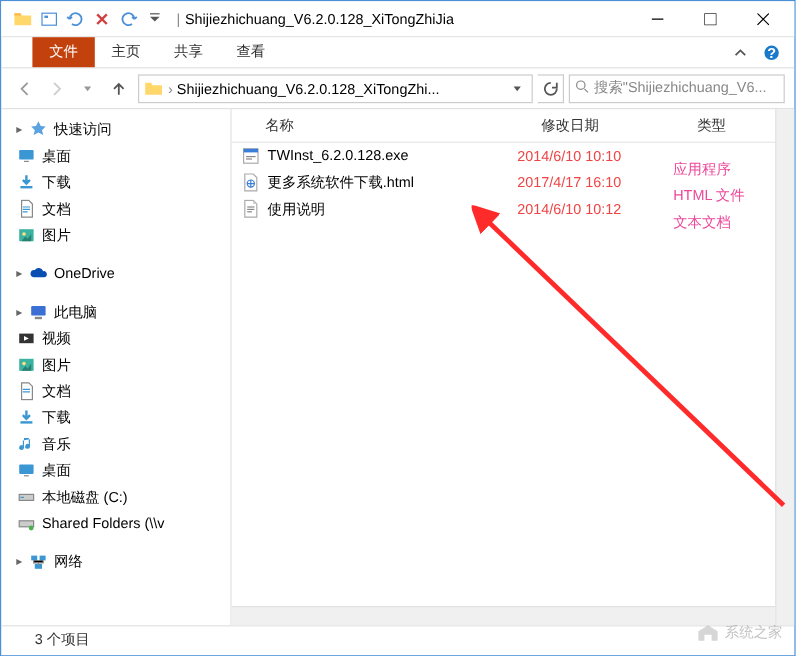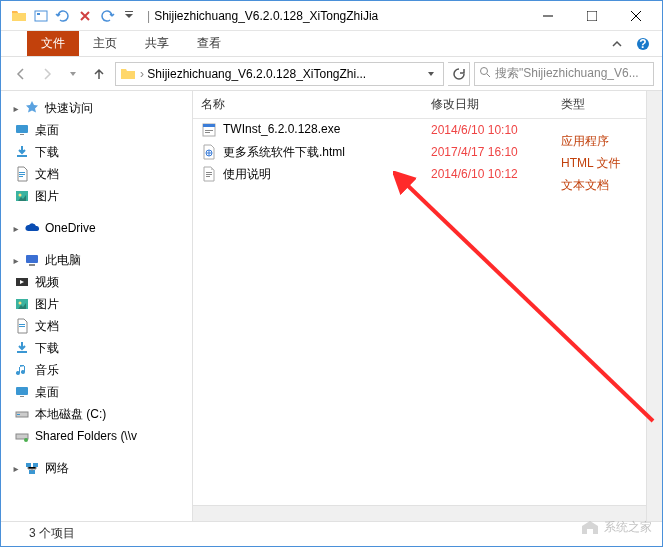--- a/index.html
+++ b/index.html
@@ -31,29 +31,29 @@
 .content { display: flex; height: 430px; }
 .sidebar { width: 192px; border-right: 1px solid #e1e1e1; overflow-y: auto; padding: 6px 0; }
 .tree-item { display: flex; align-items: center; height: 22px; padding-left: 8px; cursor: pointer; white-space: nowrap; }
 .tree-item .expand { width: 14px; color: #666; font-size: 10px; text-align: center; }
 .tree-item .ti-icon { width: 18px; height: 16px; margin-right: 4px; display: flex; align-items: center; justify-content: center; }
 .tree-item.indent { padding-left: 12px; }
 .tree-item .ti-icon svg { width: 16px; height: 16px; }
 .main { flex: 1; display: flex; flex-direction: column; position: relative; }
 .columns { height: 28px; display: flex; align-items: center; border-bottom: 1px solid #e5e5e5; color: #333; }
 .col { padding: 0 8px; border-right: 1px solid transparent; cursor: pointer; }
-.col.name { width: 230px; }
+.col.name { width: 230px; margin-left: 20px; }
 .col.date { width: 130px; }
 .col.type { flex: 1; }
 .filelist { flex: 1; overflow: auto; }
 .file-row { height: 22px; display: flex; align-items: center; cursor: pointer; }
 .file-row .cell { padding: 0 8px; white-space: nowrap; overflow: hidden; }
 .file-row .cell.name { width: 230px; display: flex; align-items: flex-start; gap: 6px; }
 .file-row .cell.date { width: 130px; color: #ef4444; }
-.file-row .cell.type { flex: 1; color: #c2410c; margin-top: 22px; }
+.file-row .cell.type { flex: 1; color: #ec4899; margin-top: 22px; }
 .file-icon { width: 16px; height: 16px; display: flex; align-items: center; justify-content: center; }
 .statusbar { height: 24px; border-top: 1px solid #e1e1e1; display: flex; align-items: center; padding: 0 28px; color: #333; }
 .arrow-overlay { position: absolute; top: 80px; left: 200px; pointer-events: none; }
 .scrollbar-v { position: absolute; right: 0; top: 0; bottom: 0; width: 16px; background: #f0f0f0; border-left: 1px solid #e1e1e1; }
 .scrollbar-h { position: absolute; left: 0; right: 16px; bottom: 0; height: 16px; background: #f0f0f0; border-top: 1px solid #e1e1e1; }
 .watermark { position: absolute; right: 10px; bottom: 10px; color: #999; opacity: 0.6; pointer-events: none; display: flex; align-items: center; gap: 4px; text-align: center; }
 </style>
 </head>
 <body>
 

